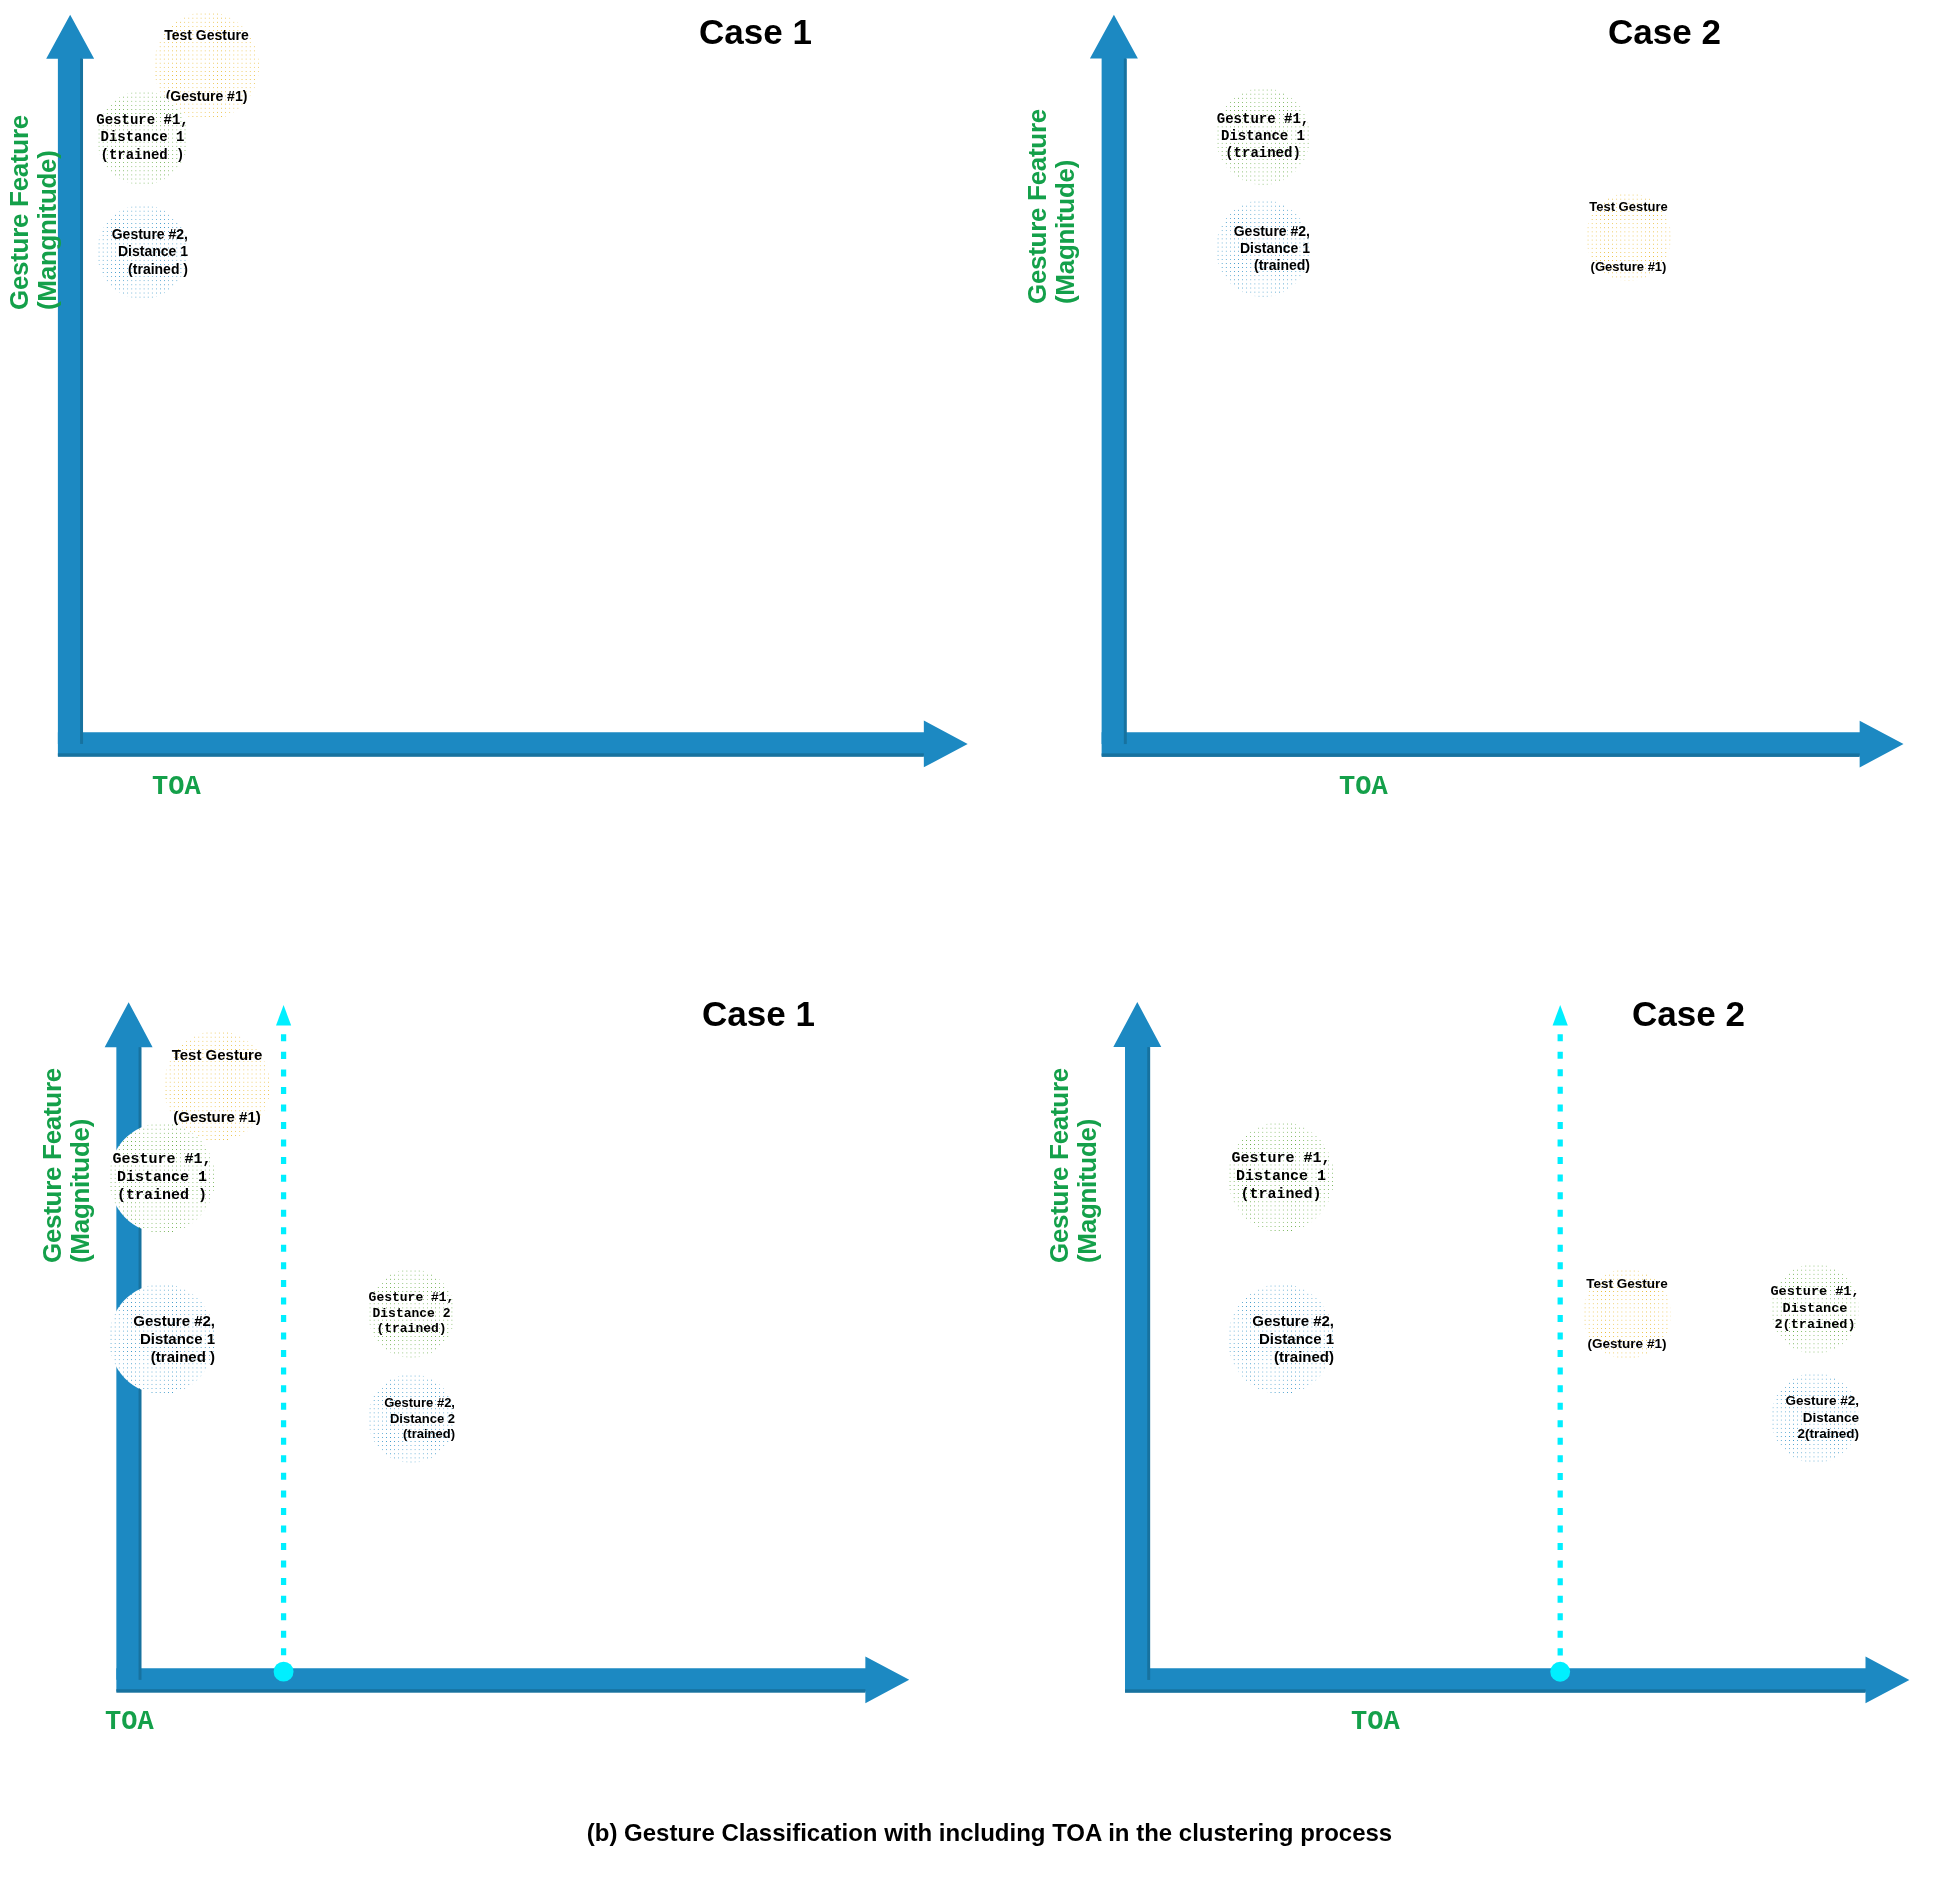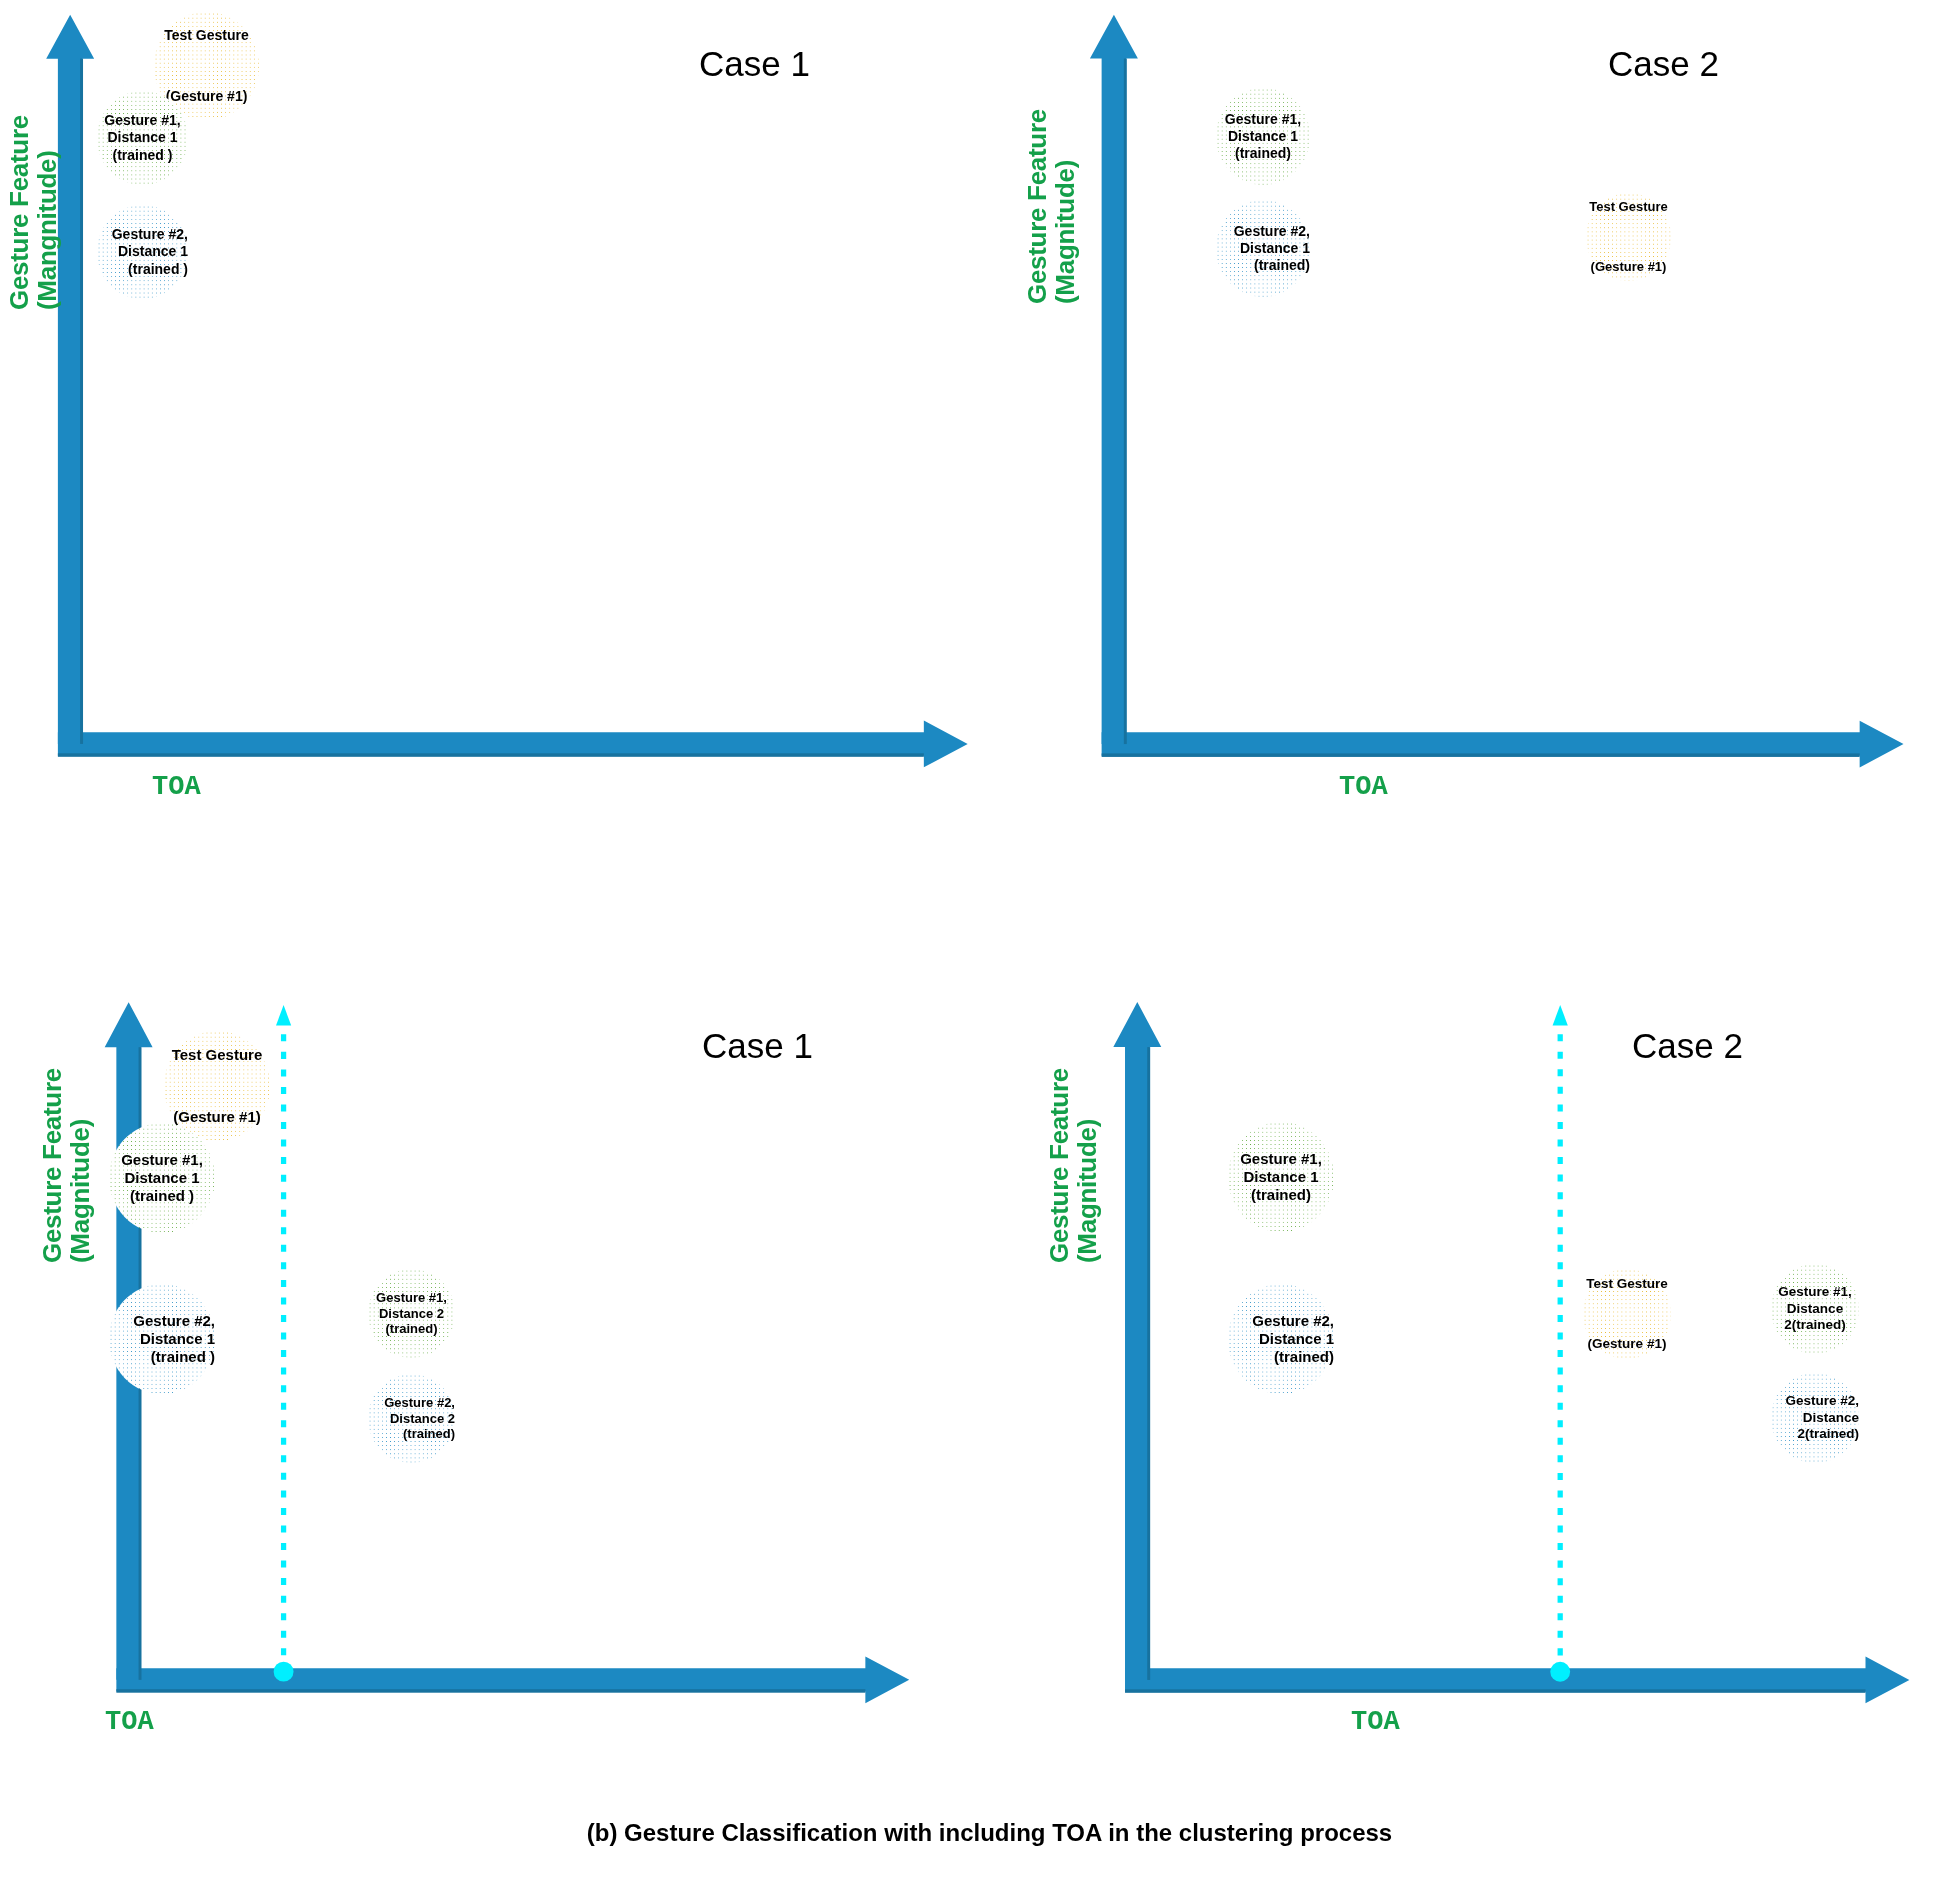--- a/index.html
+++ b/index.html
@@ -34,23 +34,22 @@
     font-weight:bold;
     text-align:left;
     white-space:nowrap;
     font-family:Liberation Mono, monospace;
   }
 
   
   .case-title{
     position:absolute;
     color:#000;
-    font-weight:normal;
-    white-space:nowrap;
-    margin-top:32px;
+    font-weight:bold;
+    white-space:nowrap;
   }
 
   
   .bubble{
     position:absolute;
     border-radius:50%;
     display:flex;
     flex-direction:column;
     align-items:center;
     justify-content:center;
@@ -65,20 +64,21 @@
   .dot-gold{
     background-color:#ffffff;
     background-image:radial-gradient(#E8B827 22%, transparent 23%);
     background-size:4.1px 4.1px;
     gap:44px;
   }
   .dot-green{
     background-color:#ffffff;
     background-image:radial-gradient(#5FA83C 20%, transparent 21%);
     background-size:4.1px 4.1px;
+    font-family:Liberation Mono, monospace;
   }
   .dot-blue{
     background-color:#ffffff;
     background-image:radial-gradient(#2E91C6 20%, transparent 21%);
     background-size:4.1px 4.1px;
     align-items:flex-end;
   }
 
   
   .toa-line{position:absolute;overflow:visible;}

